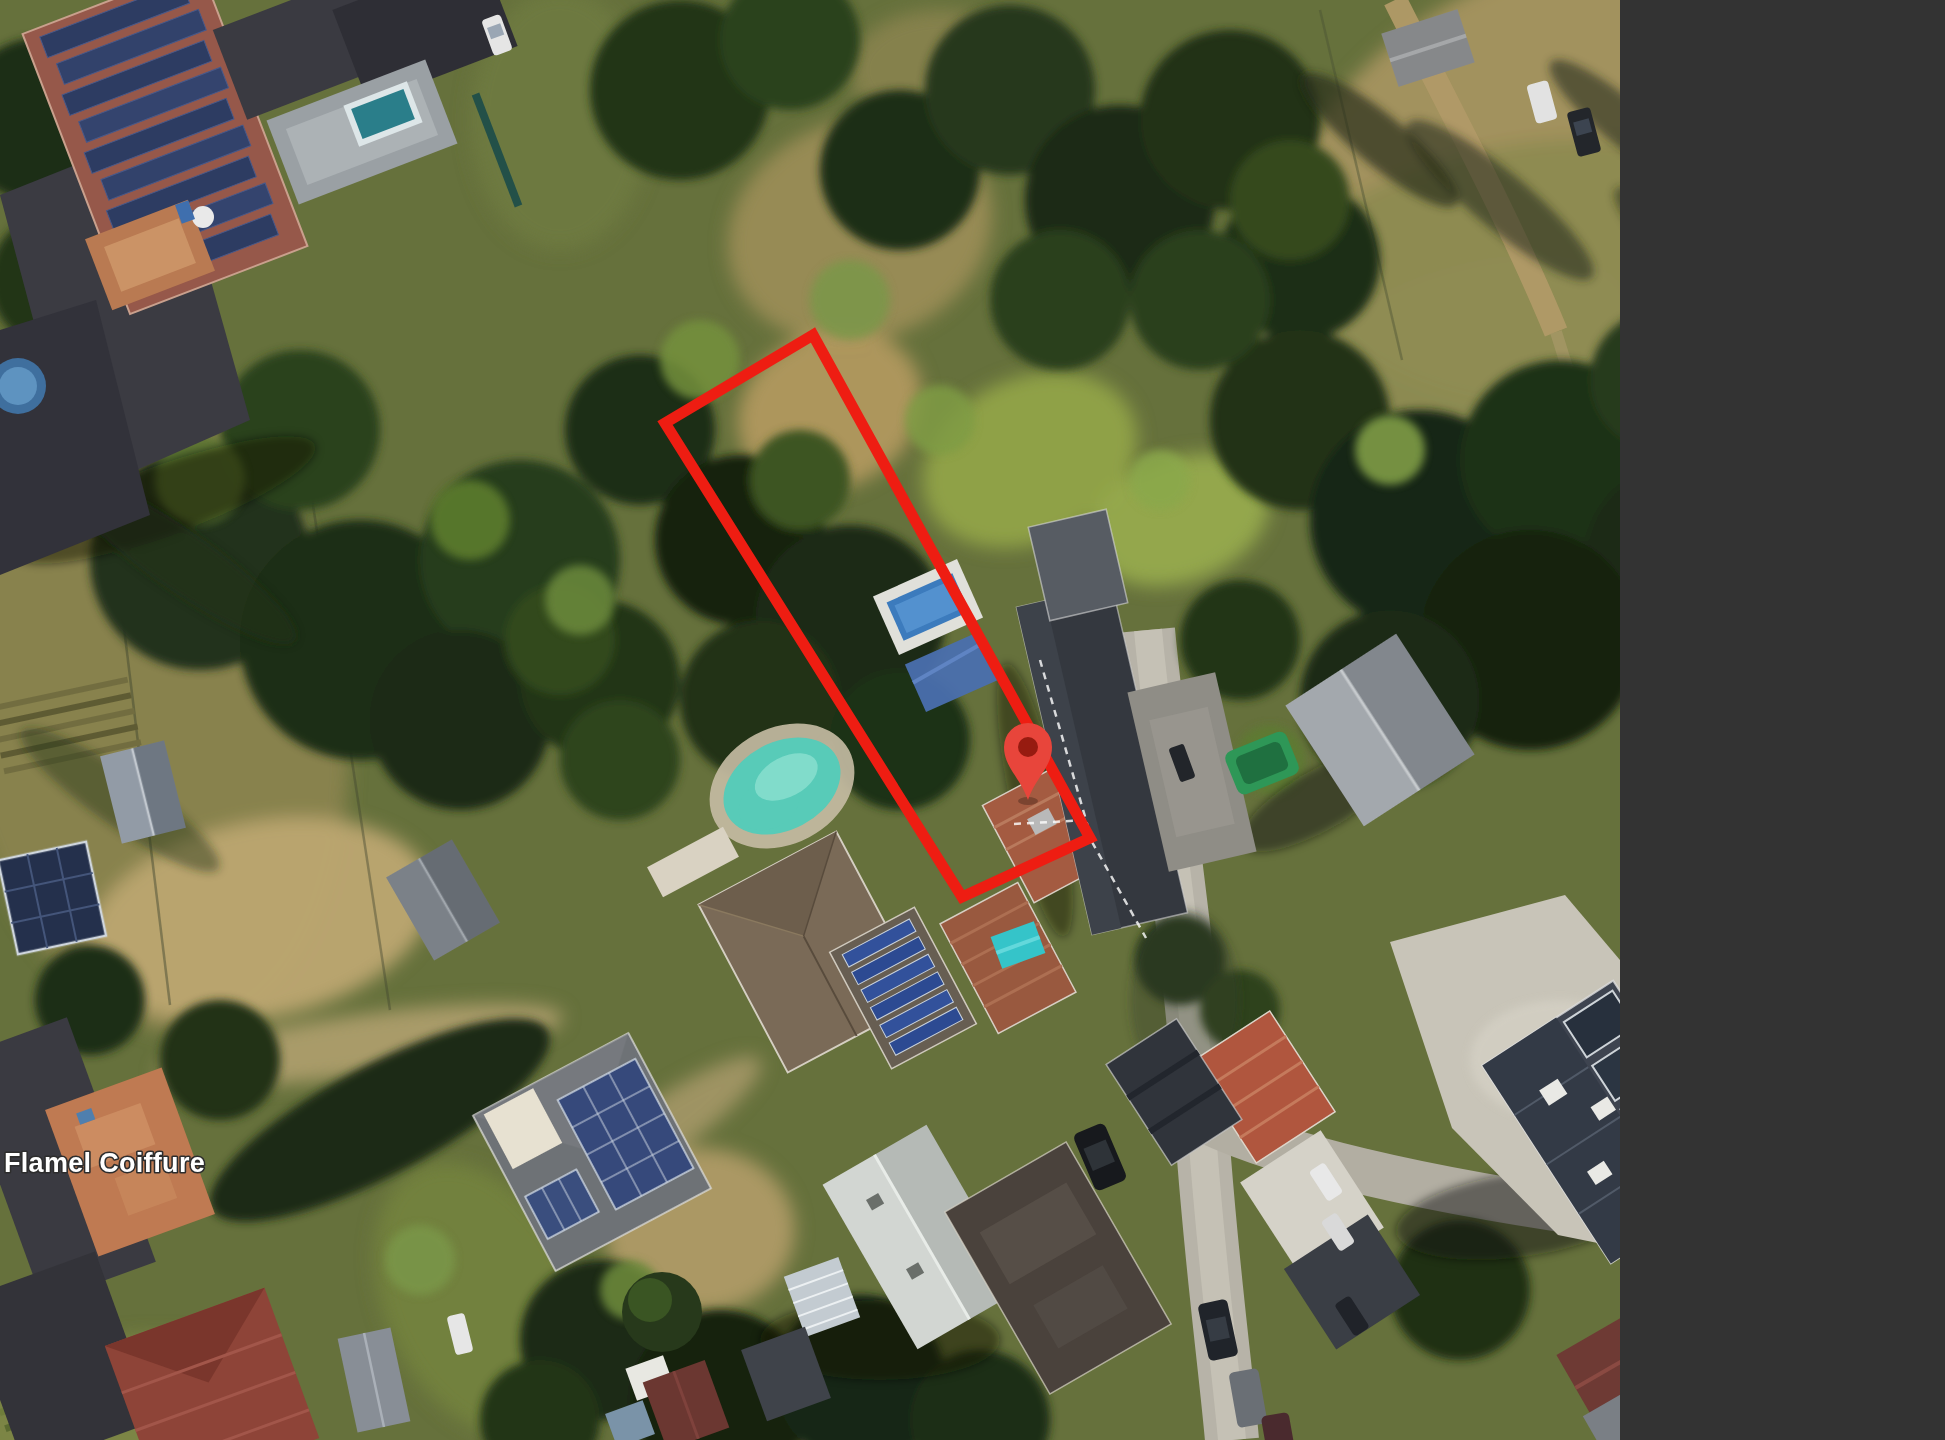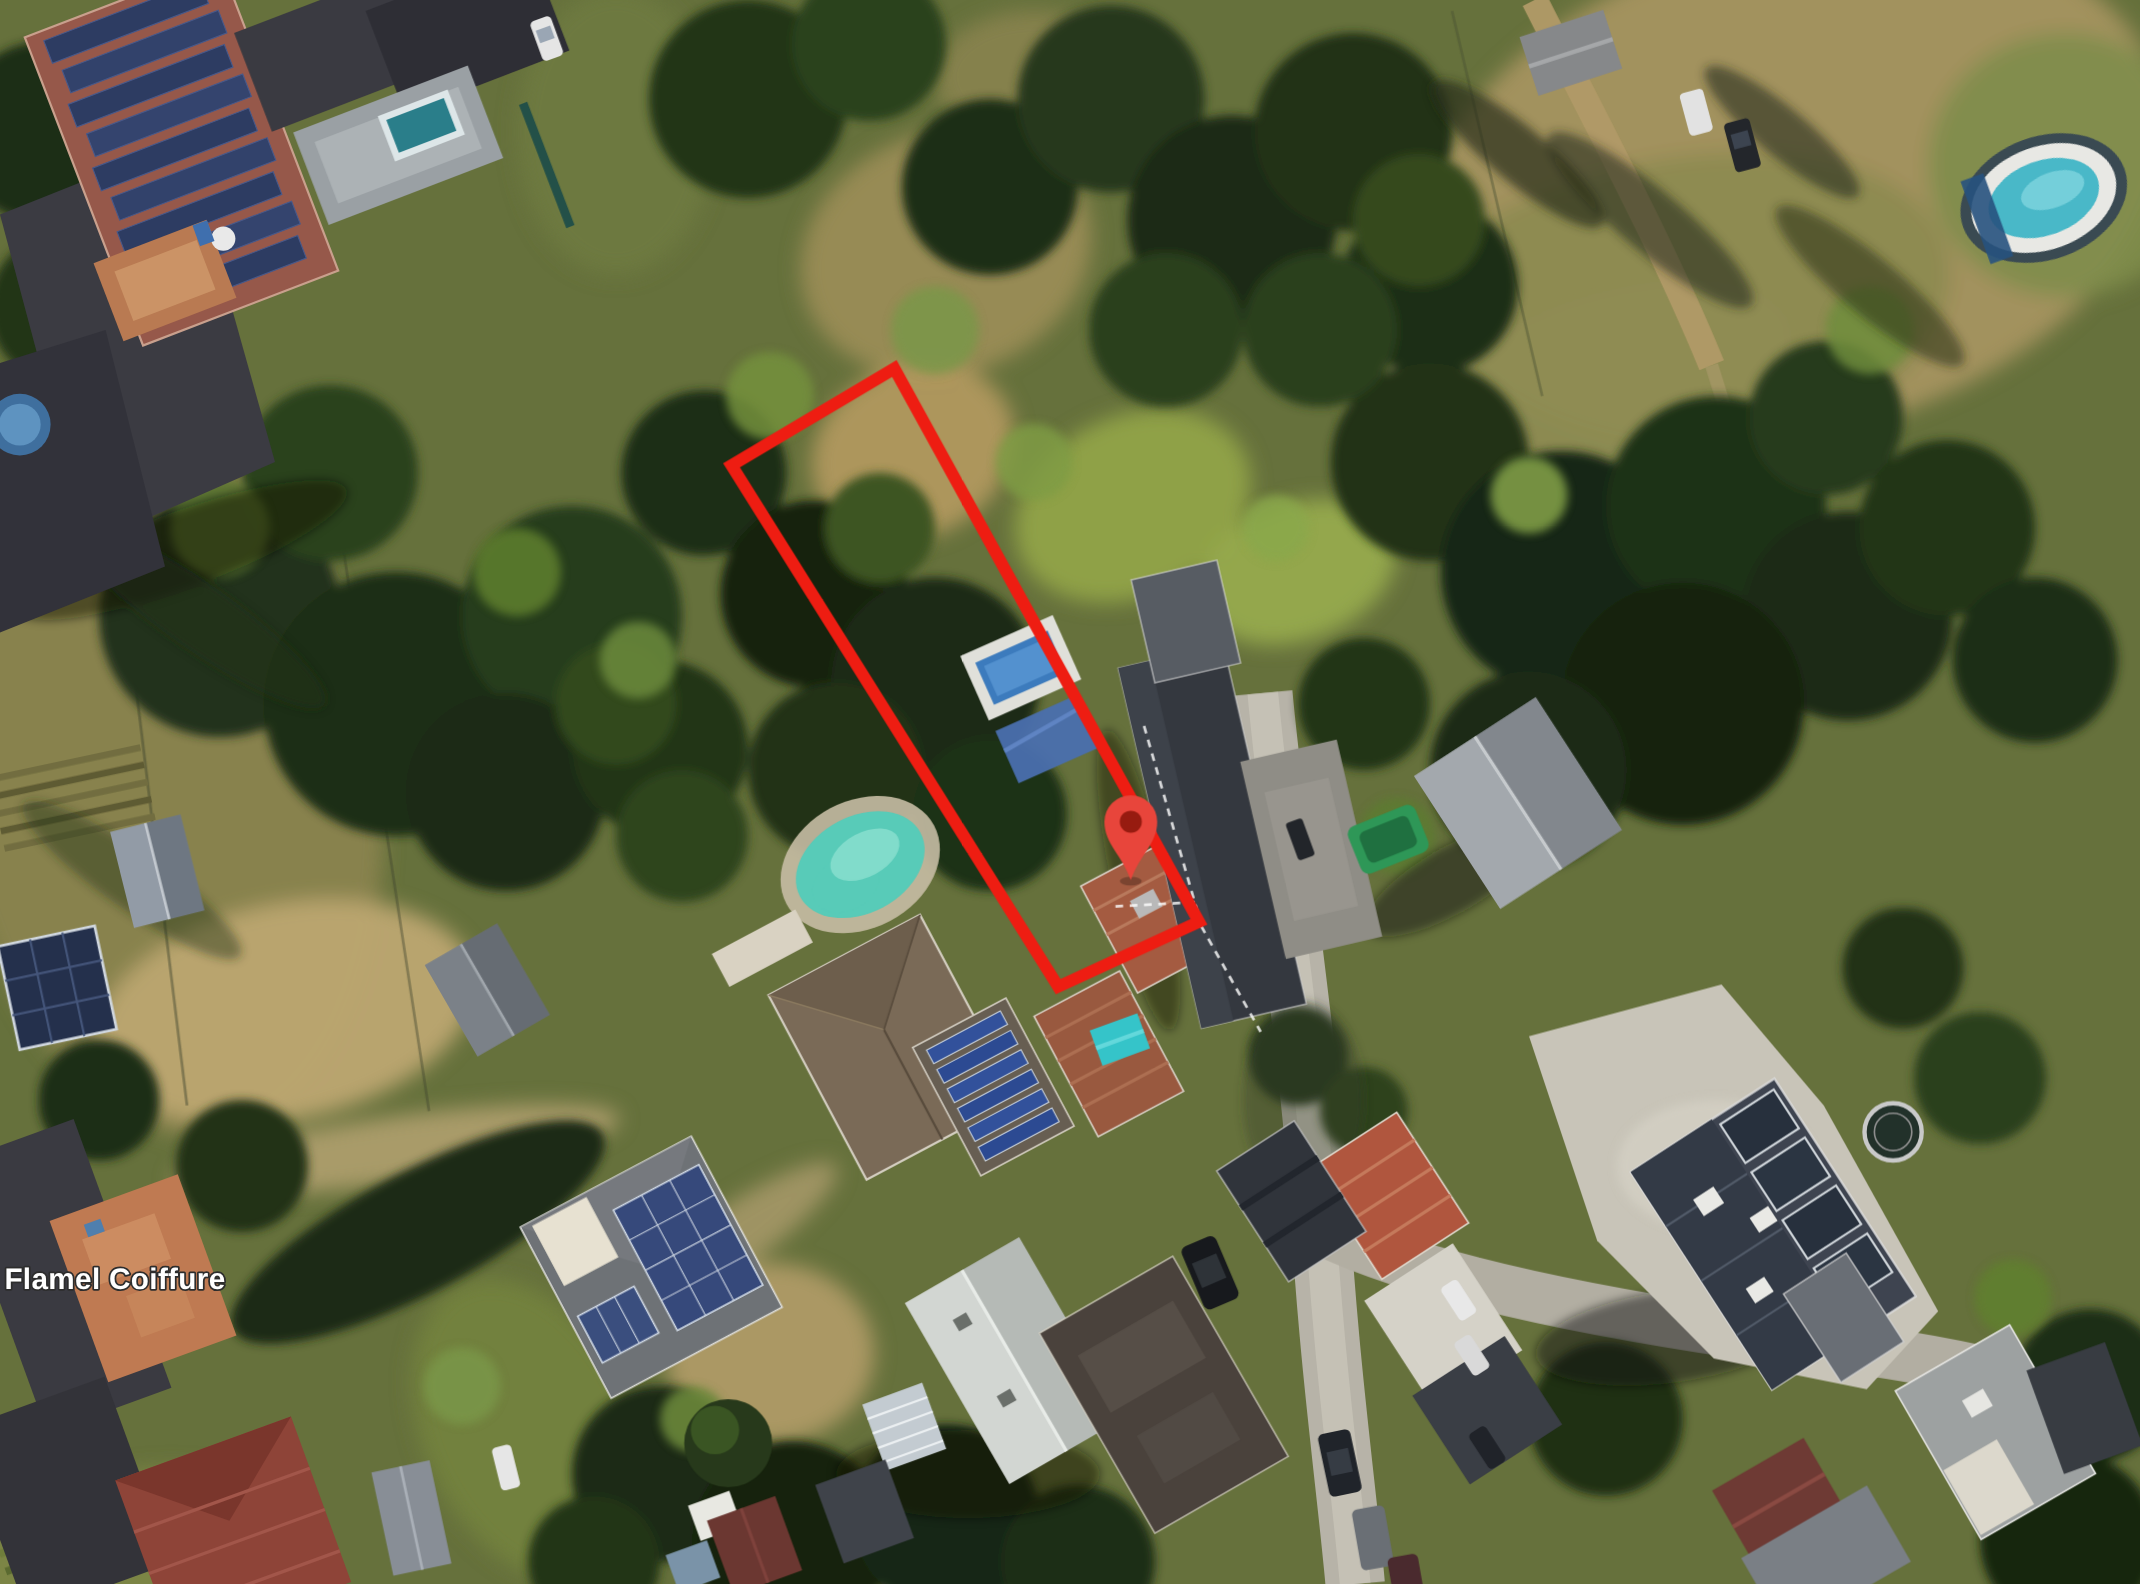--- a/index.html
+++ b/index.html
@@ -1,16 +1,16 @@
 <!DOCTYPE html>
 <html><head>
 <meta charset="utf-8">
 <style>
   html,body{margin:0;padding:0;background:#333;}
-  .viewport{position:relative;width:1945px;height:1440px;overflow:hidden;}
+  .viewport{position:relative;width:1620px;height:1440px;overflow:hidden;}
   svg{display:block;width:1945px;height:1440px;}
   .place-label{
     font-family:"Liberation Sans",sans-serif;
     font-weight:600;
     paint-order:stroke;
     stroke-width:3.2px;
     stroke-linejoin:round;
     letter-spacing:.3px;
   }
 </style>

